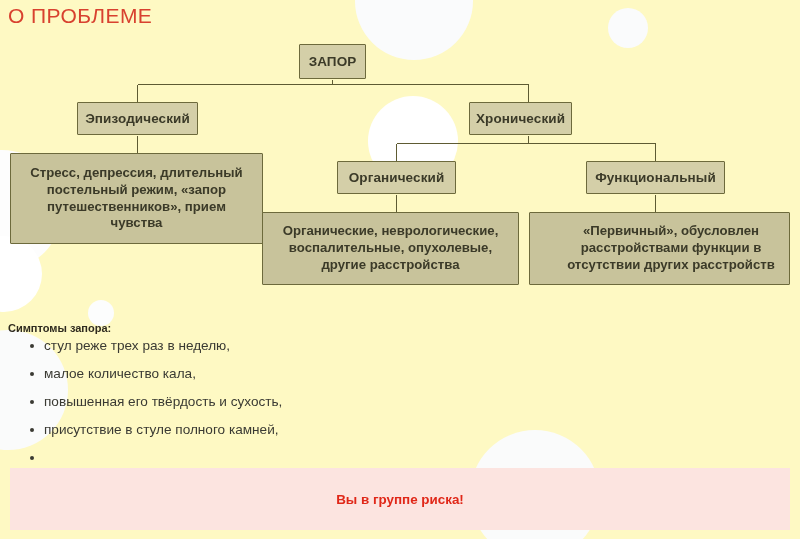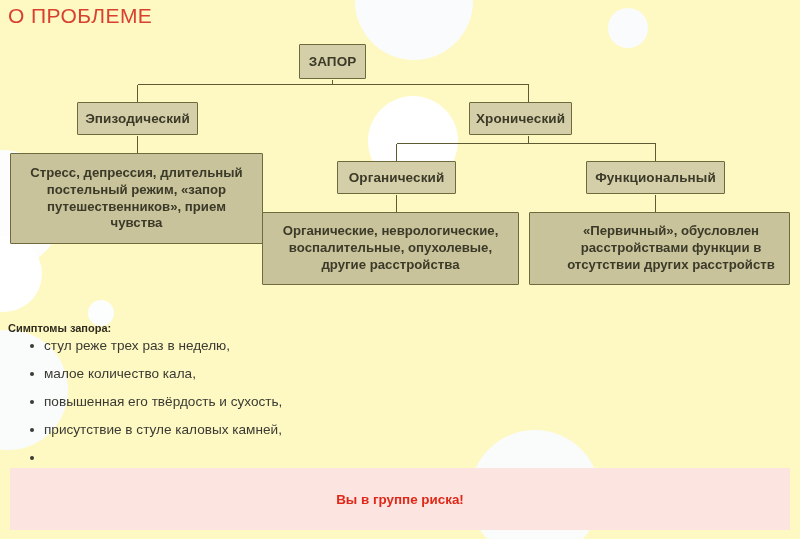--- a/index.html
+++ b/index.html
@@ -220,21 +220,21 @@
     <li>
       <span class="bullet"></span>
       <span>малое количество кала,</span>
     </li>
     <li>
       <span class="bullet"></span>
       <span>повышенная его твёрдость и сухость,</span>
     </li>
     <li>
       <span class="bullet"></span>
-      <span>присутствие в стуле каловых камней,</span>
+      <span>присутствие в стуле полного камней,</span>
     </li>
     <li>
       <span class="bullet"></span>
     </li>
   </ul>
 
   <div class="warning-banner">
     <div class="line">Вы в группе риска!</div>
   </div>
 

